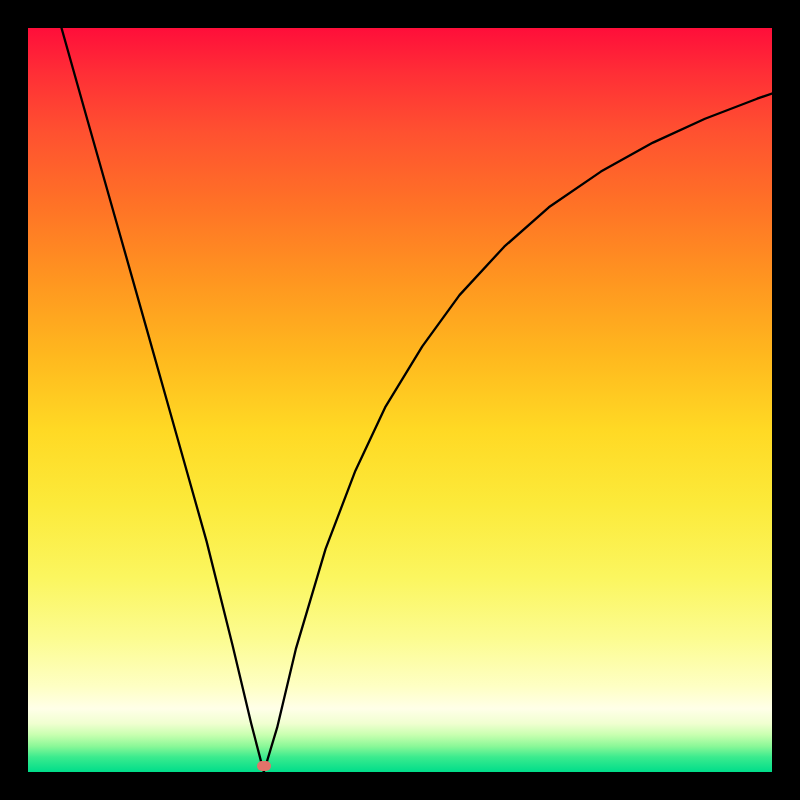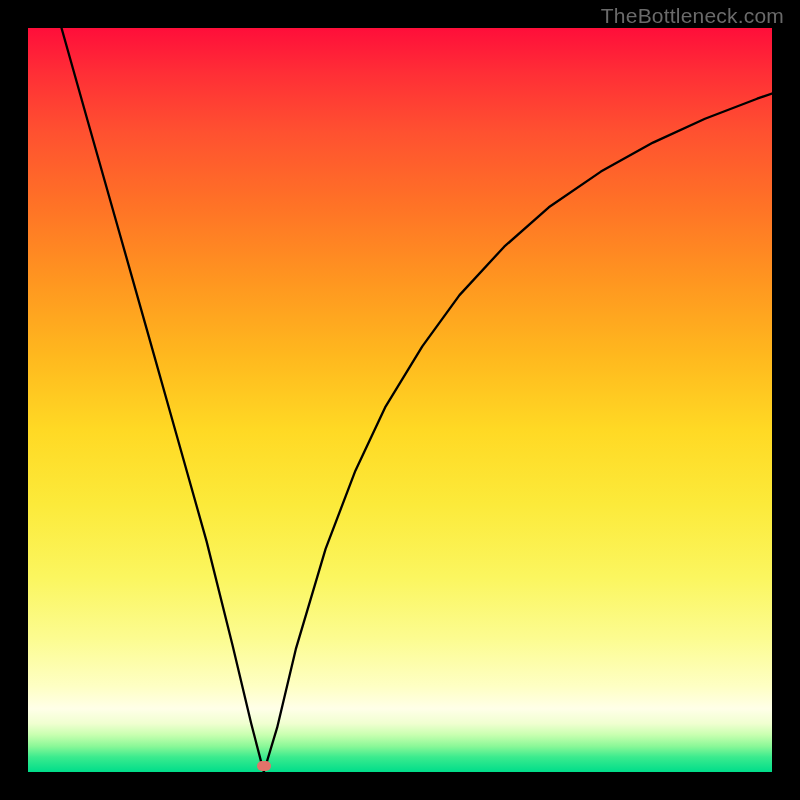--- a/index.html
+++ b/index.html
@@ -81,15 +81,14 @@
   <div class="plot-area">
     <div class="gradient"></div>
 
     <svg class="curve-svg" viewBox="0 0 744 744" preserveAspectRatio="none">
       <polyline id="curve-poly" fill="none" stroke="#000000" stroke-width="2.3" stroke-linejoin="round" stroke-linecap="round" vector-effect="non-scaling-stroke" points="33.5,0.0 59.5,92.3 89.3,197.2 119.0,302.1 148.8,407.7 178.6,513.4 204.6,617.5 223.2,695.6 235.8,744.0 249.2,699.4 267.8,621.2 297.6,520.8 327.4,442.7 357.1,379.4 394.3,318.4 431.5,267.1 476.2,218.7 520.8,179.3 572.9,143.6 625.0,114.6 677.0,90.8 729.1,70.7 744.0,65.5"></polyline>
     </svg>
 
     <div id="marker" class="marker" style="left: 235.848px; top: 738px; background: rgb(226, 115, 106);"></div>
   </div>
 
-  <div class="watermark">TheBottleneck.com</div>
 
 </div>
 
 </body></html>

